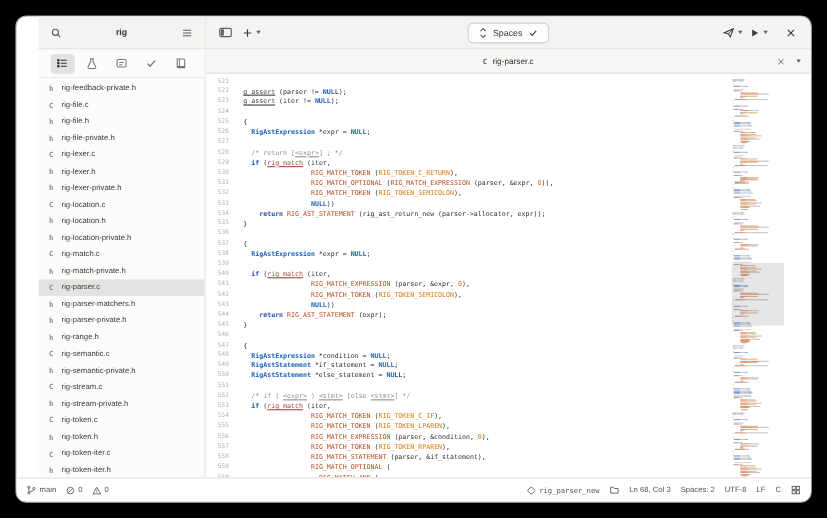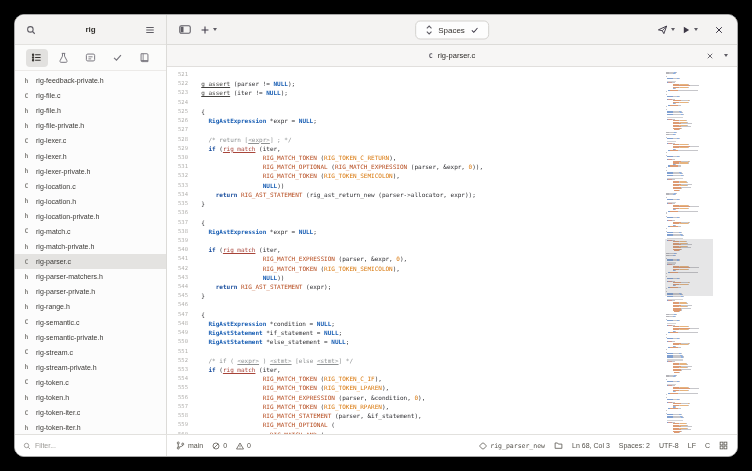--- a/index.html
+++ b/index.html
@@ -1,20 +1,20 @@
 <!DOCTYPE html>
 <html><head>
 <meta charset="utf-8">
 <style>
   *{box-sizing:border-box;margin:0;padding:0;}
   html,body{width:752px;height:471px;}
   body{background:#000;position:relative;font-family:"Liberation Sans",sans-serif;overflow:hidden;}
   .window{position:absolute;left:14px;top:14px;width:724px;height:443px;background:#fff;border:1px solid #a8a8a8;
           border-radius:10px;overflow:hidden;display:flex;flex-direction:column;box-shadow:0 4px 20px rgba(0,0,0,.6);}
-  .top{flex:1;display:flex;min-height:0;}
+  .top{flex:1;display:flex;min-height:0;margin-left:20px;}
 
   
   .sidebar{width:152px;border-right:1px solid #dcdbd8;display:flex;flex-direction:column;background:#fcfcfc;}
   .sb-header{height:30px;background:#f4f3f2;display:flex;align-items:center;padding:0 7px;border-bottom:1px solid #e3e2df;}
   .sb-title{flex:1;text-align:center;font-size:8px;font-weight:bold;color:#35322f;}
   .icon-btn{display:flex;align-items:center;justify-content:center;width:18px;height:18px;border-radius:4px;color:#5e5c64;cursor:pointer;}
   .switcher{height:26px;display:flex;align-items:center;justify-content:space-around;padding:0 8px;border-bottom:1px solid #eceae8;background:#fbfbfa;}
   .sw-btn{width:22px;height:18px;display:flex;align-items:center;justify-content:center;border-radius:4px;color:#76747c;}
   .sw-btn.active{background:#e2e1df;color:#35322f;}
   .file-list{flex:1;overflow:hidden;padding-top:2px;}
@@ -1539,29 +1539,20 @@
               </div>
             </div>
           <div class="mm-viewport"></div>
         </div>
         <div class="right-strip"></div>
       </div>
     </section>
   </div>
 
   <footer class="statusbar">
-    <div class="sb-filter">
-      <span>
-        <svg width="8" height="8" viewBox="0 0 16 16">
-            <circle cx="7" cy="7" r="4.4" fill="none" stroke="#9c9a96" stroke-width="1.8"></circle>
-            <line x1="10.4" y1="10.4" x2="14" y2="14" stroke="#9c9a96" stroke-width="1.8"></line>
-          </svg>
-      </span>
-      <input class="filter-input" placeholder="Filter..." style="">
-    </div>
     <div class="sb-main">
       <div class="sb-item">
         <span>
           <svg width="9" height="9" viewBox="0 0 16 16">
               <g fill="none" stroke="#55524b" stroke-width="1.4">
                 <circle cx="4" cy="3.5" r="1.8"></circle>
                 <circle cx="4" cy="12.5" r="1.8"></circle>
                 <circle cx="12" cy="5.5" r="1.8"></circle>
                 <path d="M4 5.3v5.4M12 7.3c0 3-5 2.2-6.6 4"></path>
               </g>

